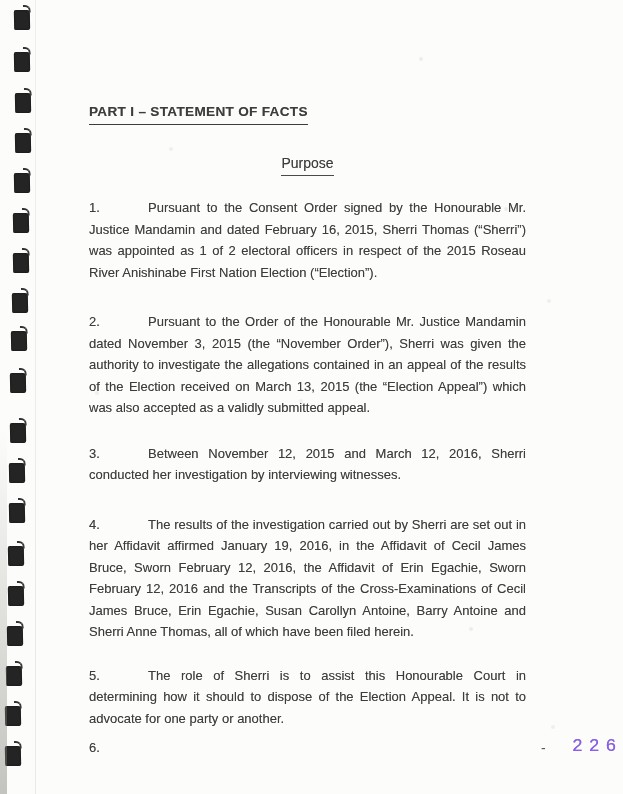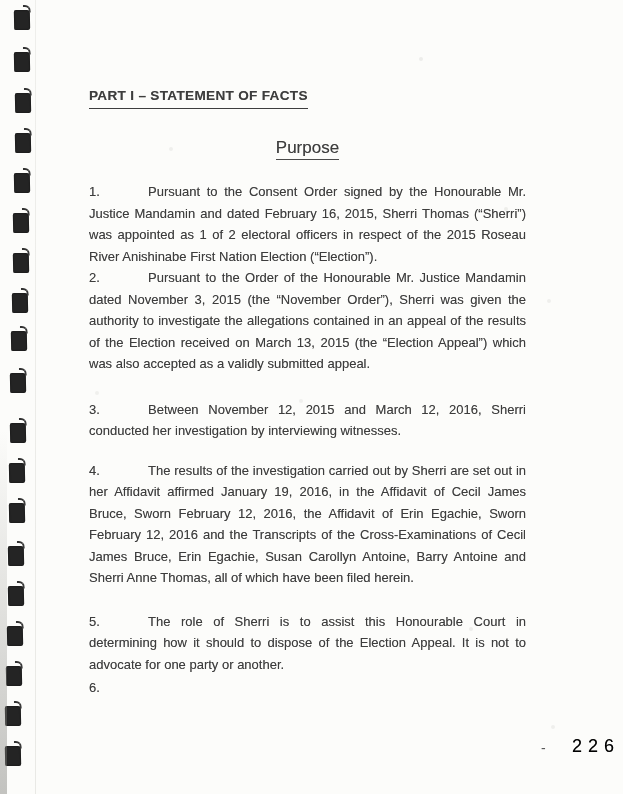--- a/index.html
+++ b/index.html
@@ -48,38 +48,39 @@
   .content{
     position:absolute;left:89px;top:85px;width:437px;
     color:#3d3d3d;font-size:13px;line-height:21.5px;
     text-shadow:0 0 .6px rgba(70,70,70,.5);
   }
   .heading-row{margin:0 0 28px 0;}
   .heading{
     font-weight:bold;font-size:13.6px;letter-spacing:.3px;
     border-bottom:1.6px solid #3d3d3d;padding-bottom:1px;
     display:inline-block;
+    margin-top:16px;
   }
   .purpose-row{text-align:center;margin:0 0 21px 0;}
   .purpose{
     display:inline-block;border-bottom:1.2px solid #4a4a4a;padding-bottom:1px;
-    font-size:17px;
+    font-size:14px;
   }
   p.para{margin:0;text-align:justify;}
-  p.g1{}
+  p.g1{margin-bottom:28px;}
   p.g2{margin-bottom:24px;}
-  p.g3{margin-bottom:18px;}
+  p.g3{margin-bottom:28px;}
   p.g4{margin-bottom:22px;}
-  p.g5{margin-bottom:2px;}
+  p.g5{margin-bottom:8px;}
   .pnum{display:inline-block;width:59px;}
   
   .pageno{
     position:absolute;left:572px;top:736px;
-    font-family:Liberation Sans, sans-serif;font-size:18px;letter-spacing:6px;
-    color:#000000;text-shadow:0 0 .5px rgba(60,60,60,.6);
+    font-family:Liberation Mono, monospace;font-size:18px;letter-spacing:6px;
+    color:#8b5cf6;text-shadow:0 0 .5px rgba(60,60,60,.6);
   }
   .pagedash{
     position:absolute;left:541px;top:740px;
     color:#5a5a5a;font-size:14px;
   }
 </style>
 </head>
 <body>
 
 <div class="page">

